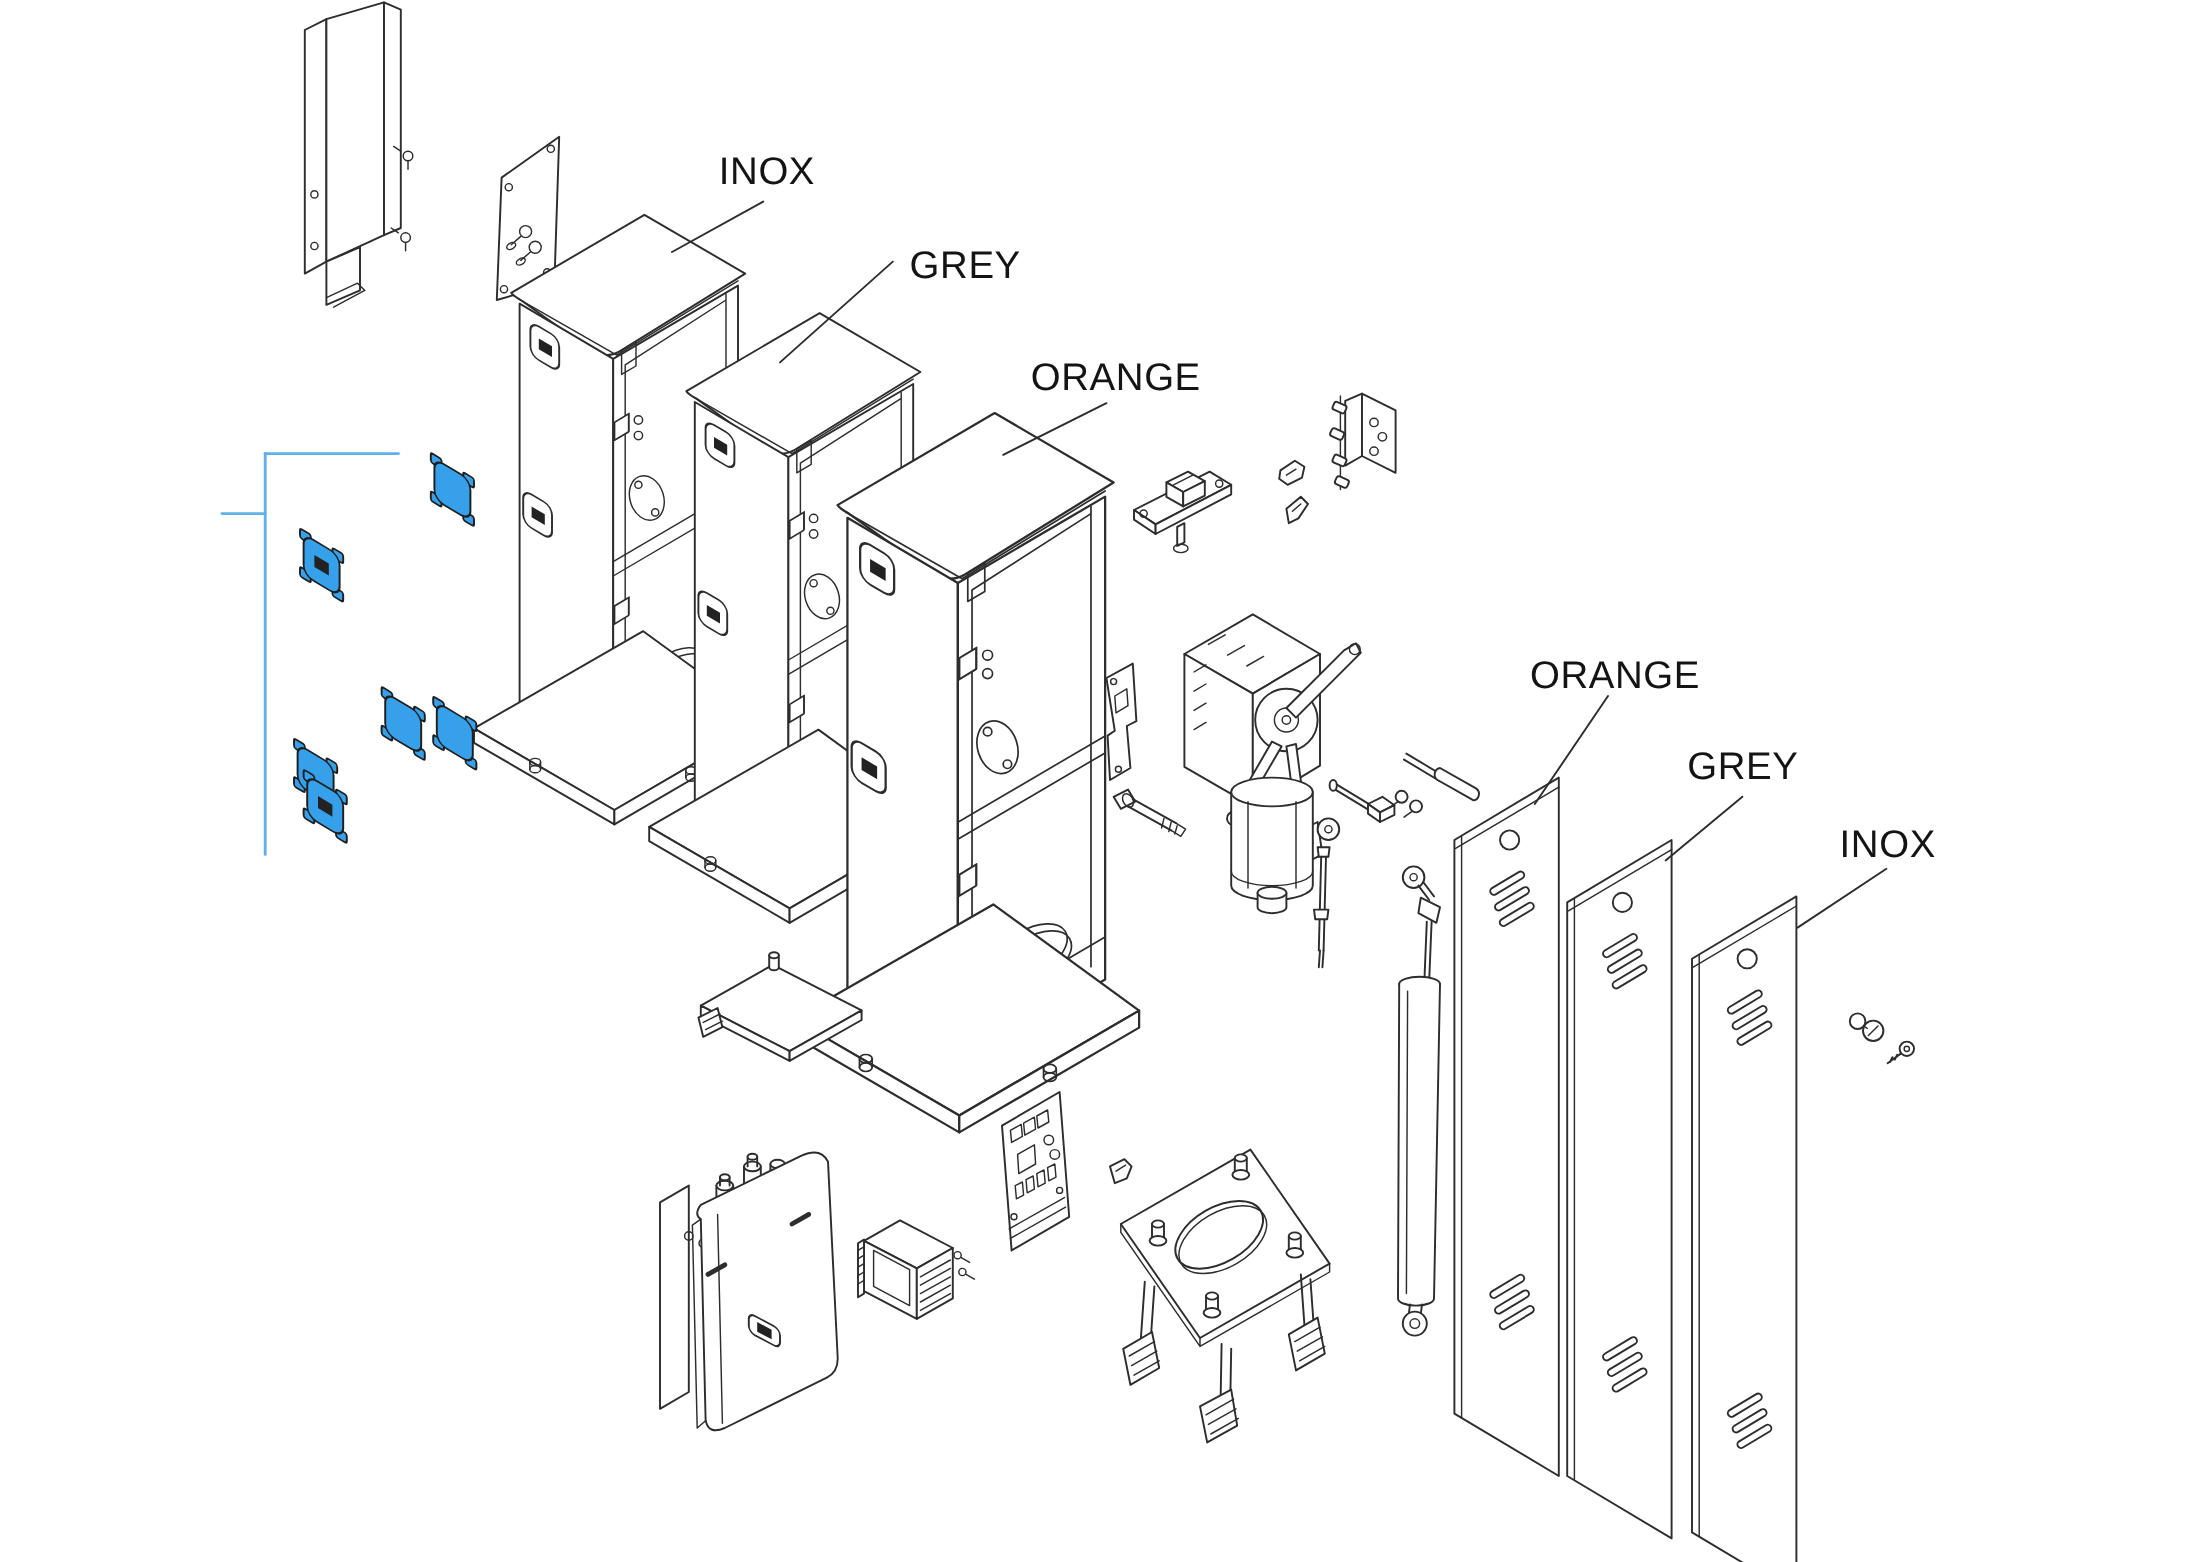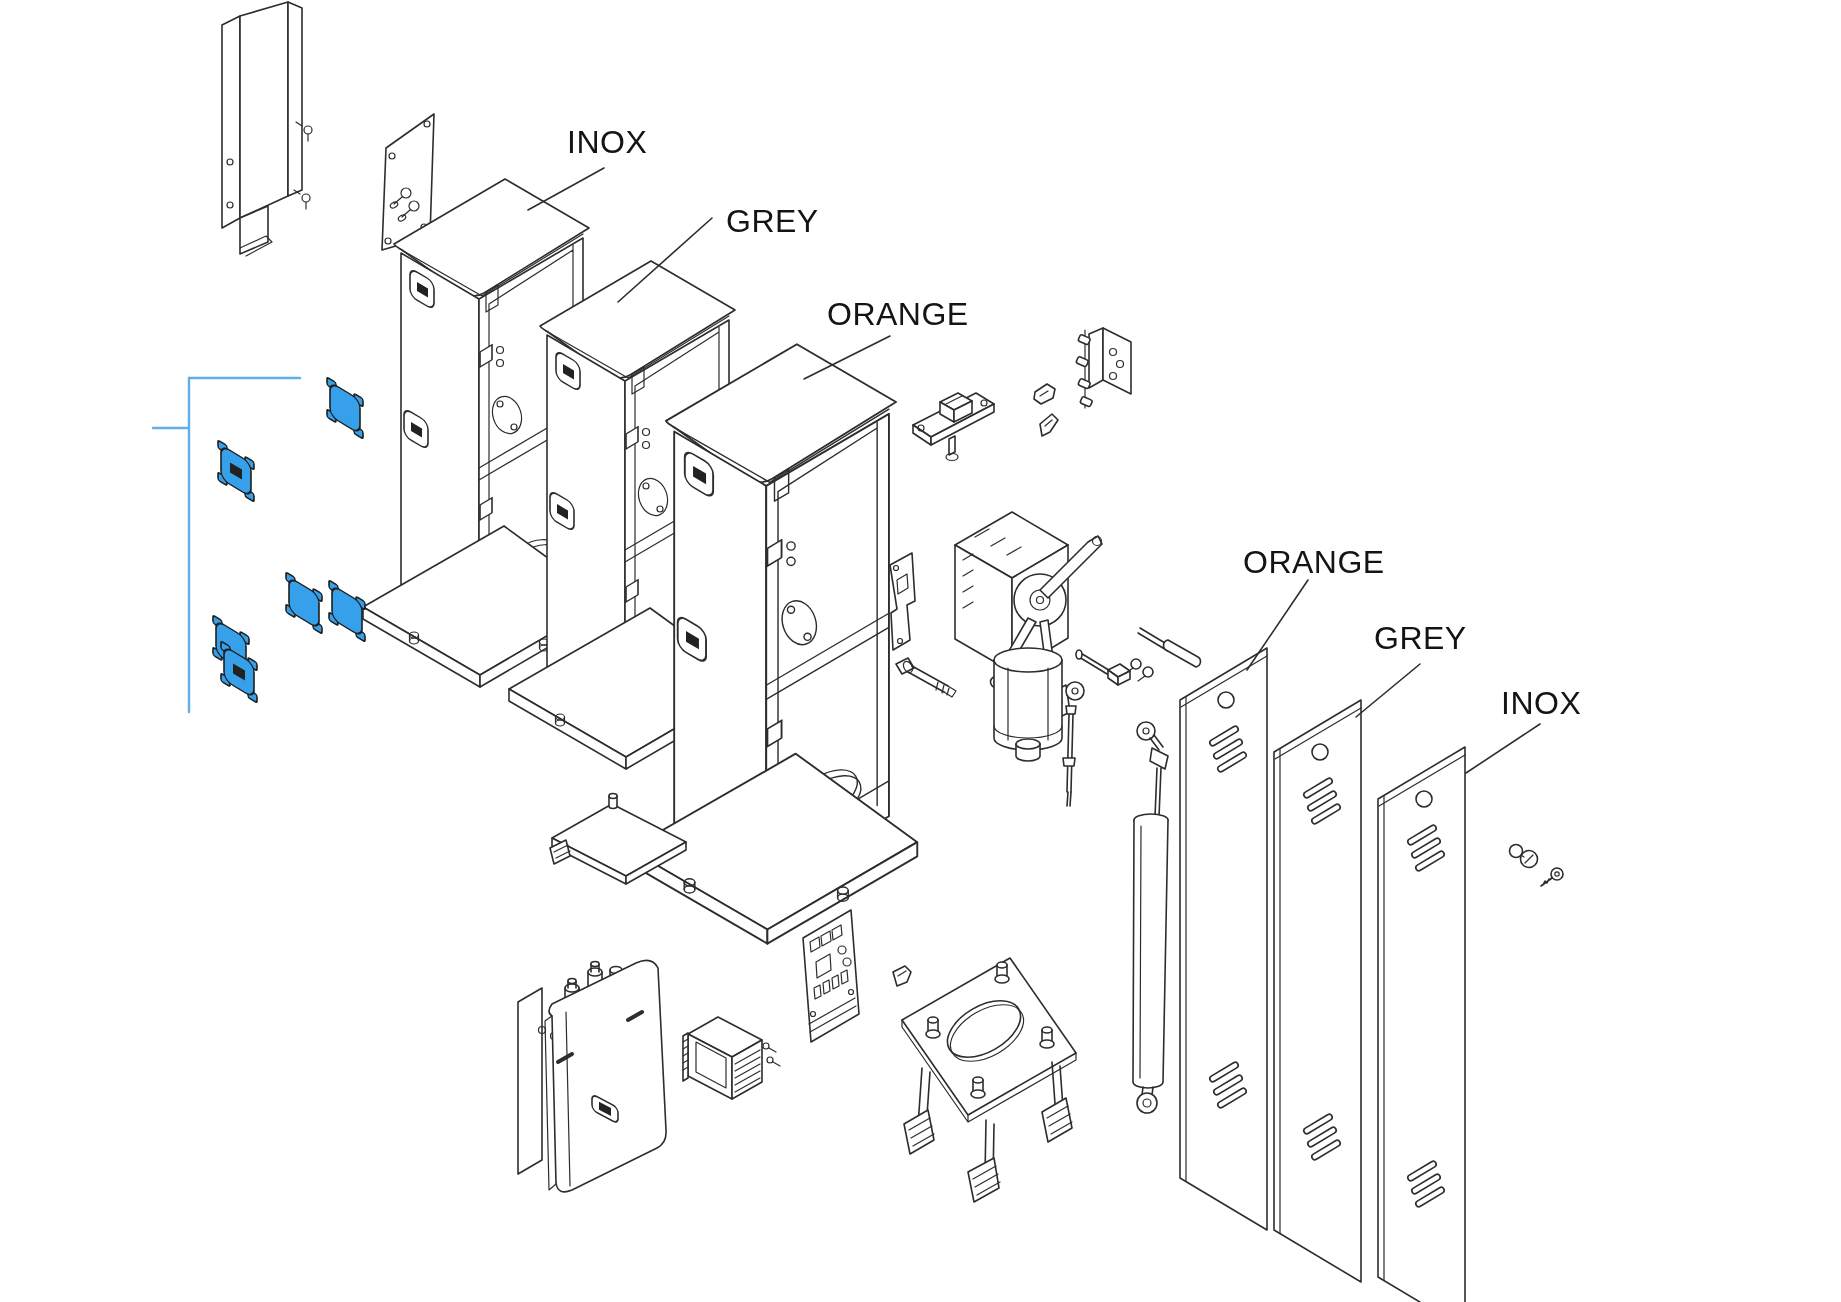--- a/index.html
+++ b/index.html
@@ -1,17 +1,17 @@
 <!DOCTYPE html>
 <html><head>
 <meta charset="utf-8">
 <style>
   html,body{margin:0;padding:0;background:#ffffff;}
   .stage{position:relative;width:1681px;height:1302px;background:#ffffff;overflow:hidden;
-         font-family:"Liberation Sans", sans-serif;}
+         font-family:"Liberation Sans", sans-serif;padding-left:32px;}
   svg{display:block}
   svg *{stroke-linejoin:round;stroke-linecap:round}
   .ln{fill:none;stroke:#2d2d2d;stroke-width:1.6}
   .ln2{fill:none;stroke:#2d2d2d;stroke-width:1.2}
   .fw{fill:#ffffff;stroke:#2d2d2d;stroke-width:1.6}
   .blue{fill:#36a1ea;stroke:#1e1e1e;stroke-width:1.6}
   .bl{stroke:#5fb0ea;stroke-width:2.4;fill:none}
   .dark{fill:#222222;stroke:none}
   .lbl{font-family:"Liberation Sans", sans-serif;font-size:32px;fill:#141414;letter-spacing:.5px}
 </style>

